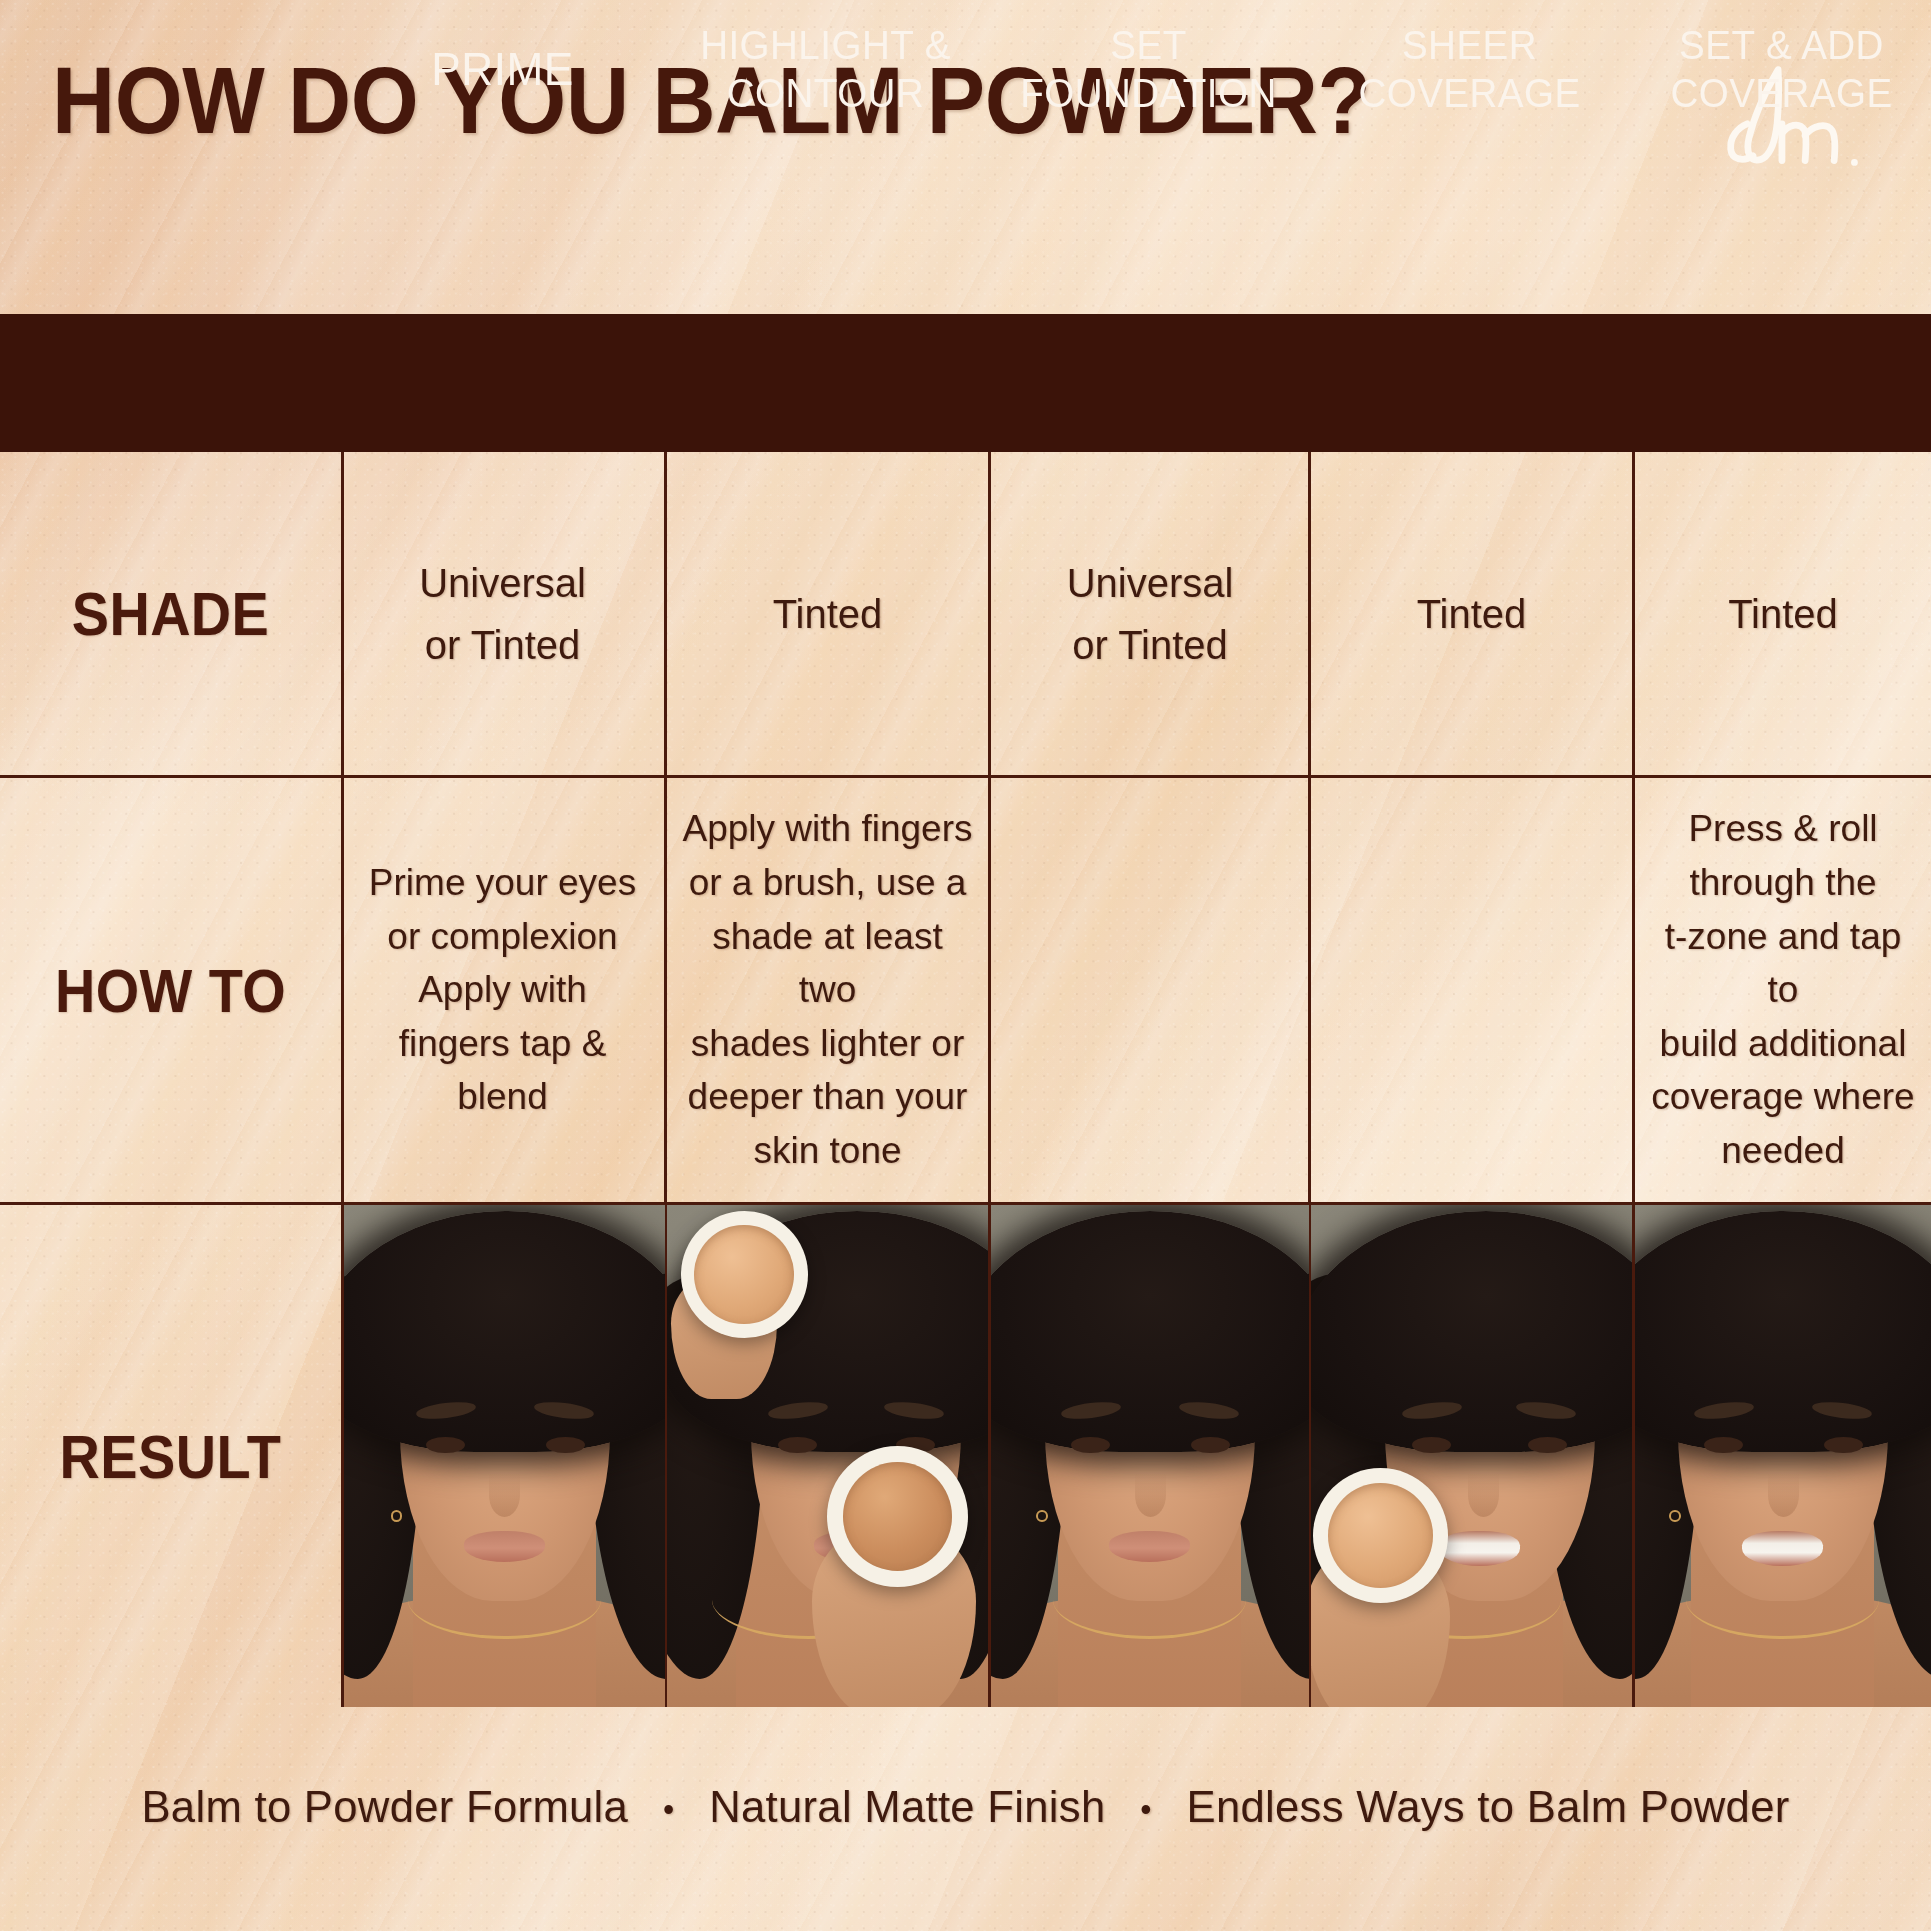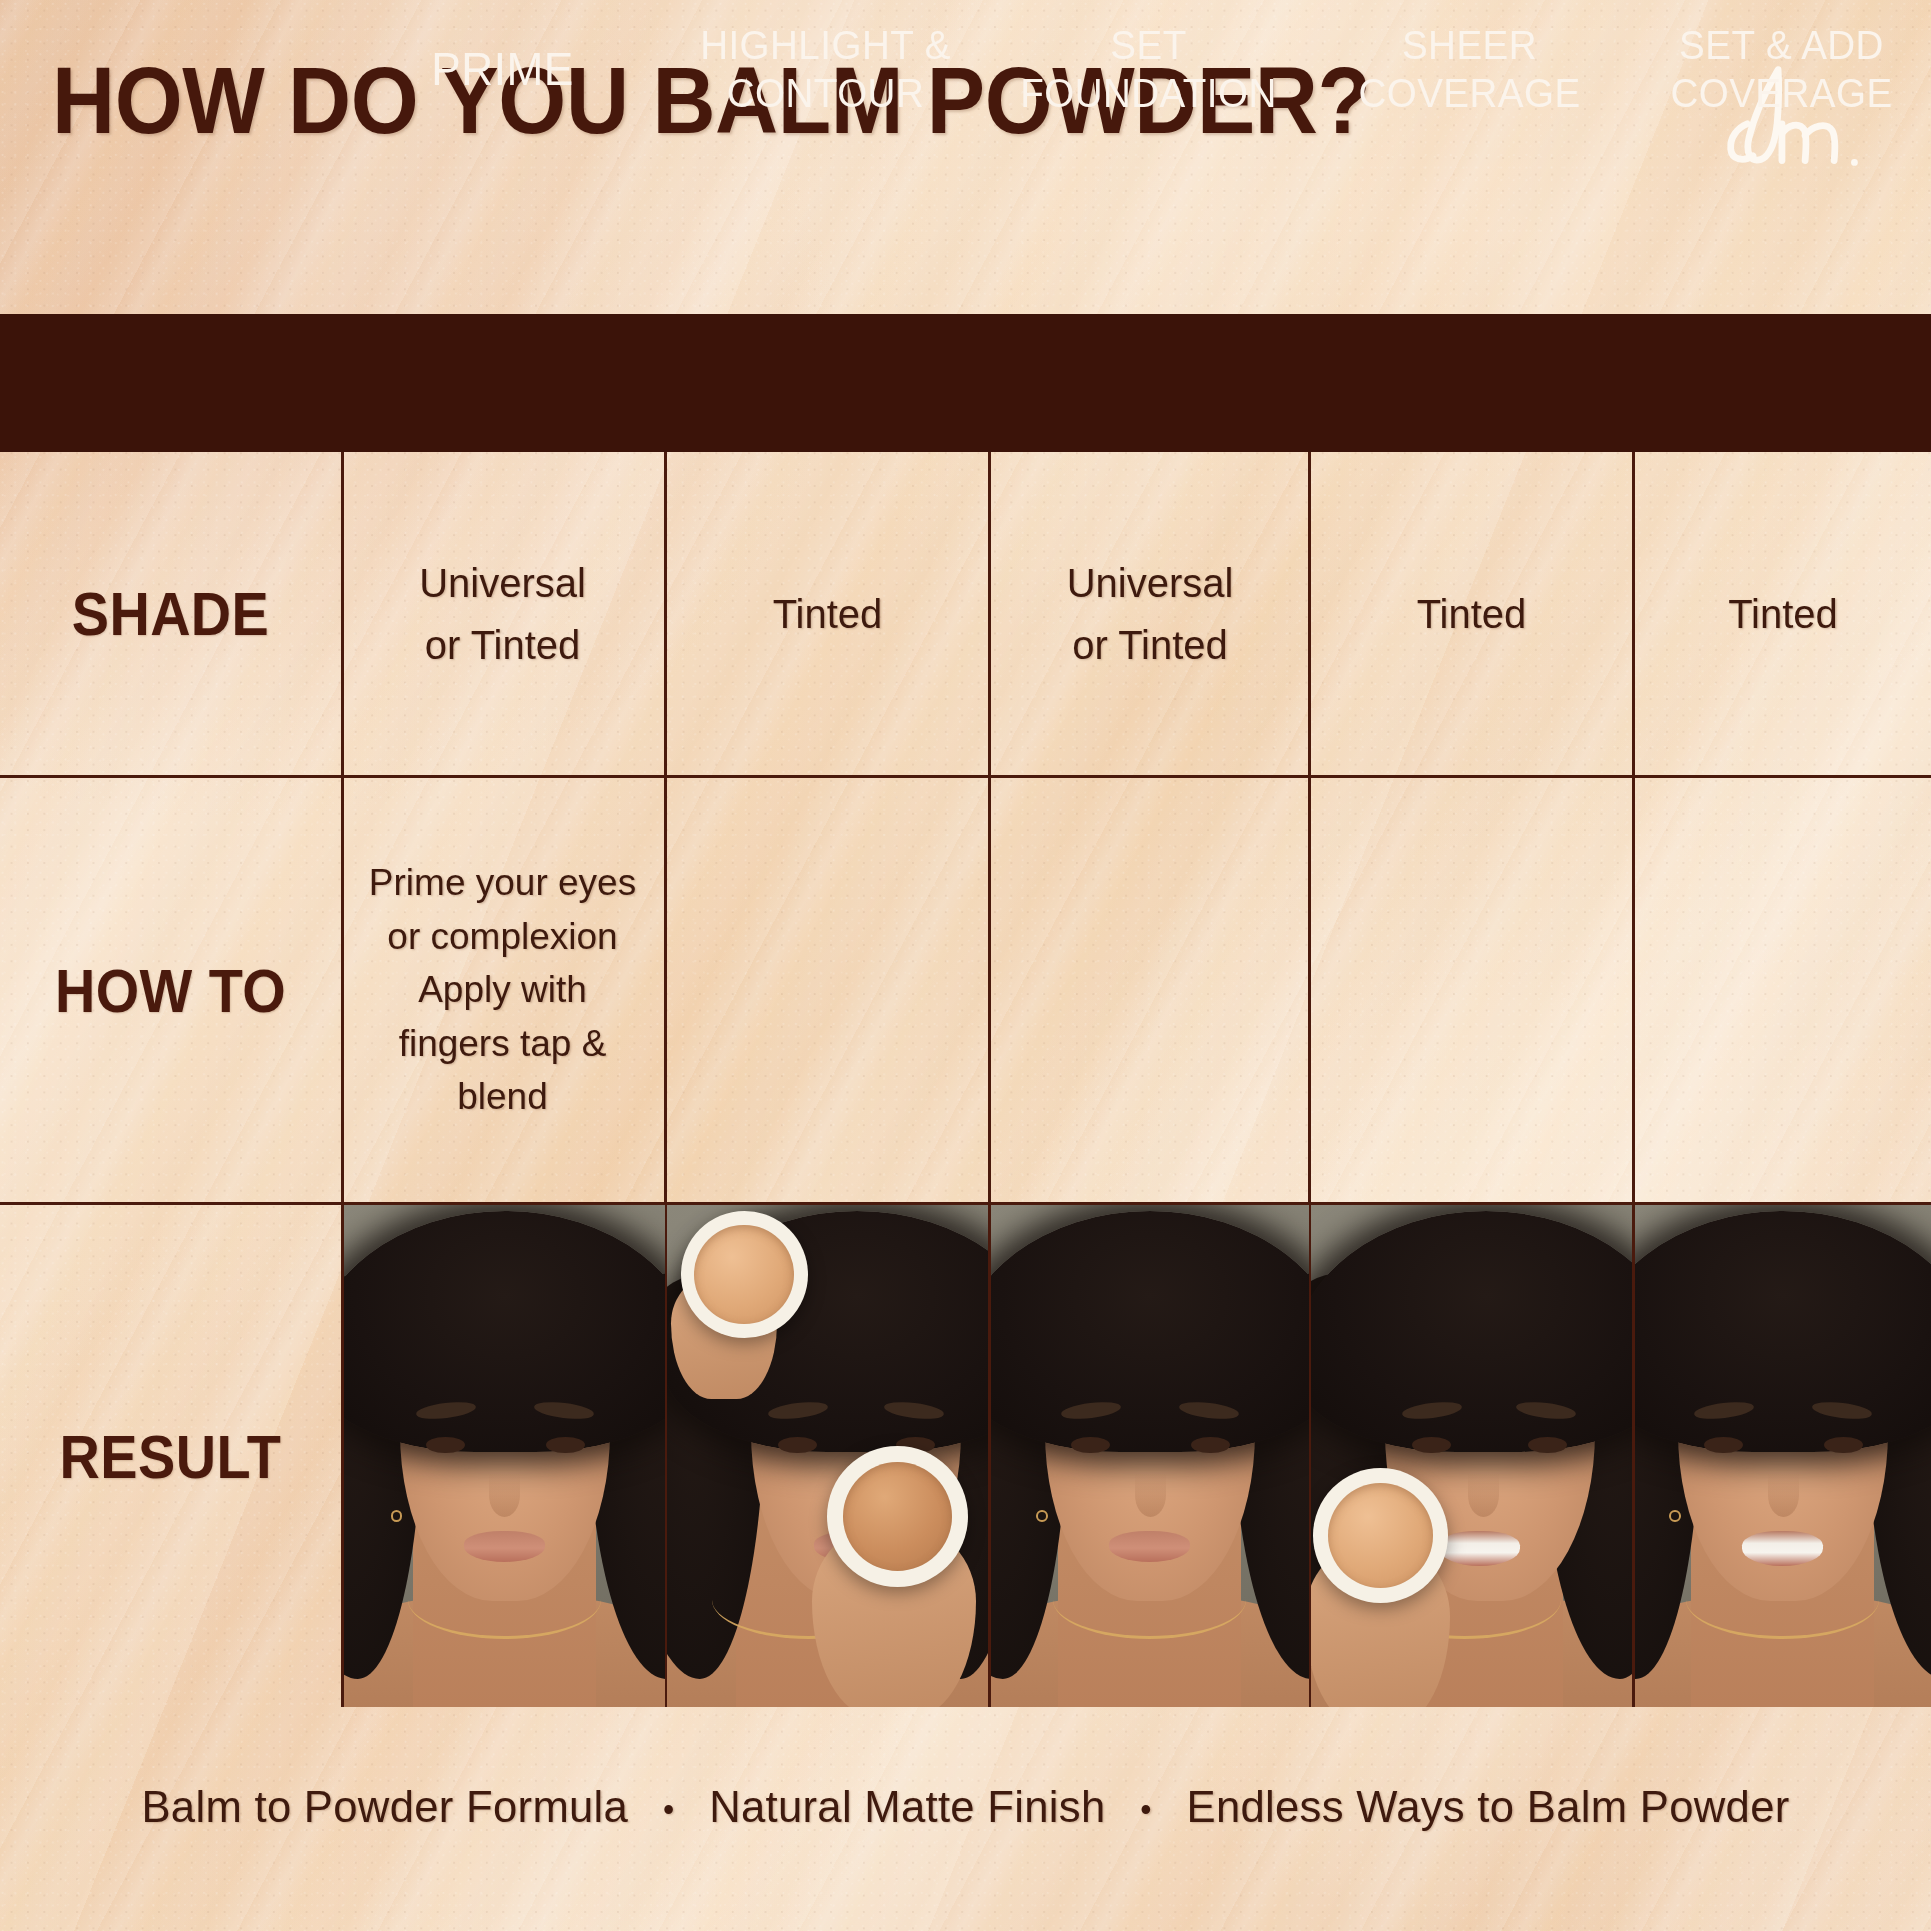--- a/index.html
+++ b/index.html
@@ -413,20 +413,36 @@
   </div>
 
   <div class="row-label" style="top:778px; height:424px;">HOW TO</div>
 
   <div class="cell howto" style="left:341px; top:778px; width:323px; height:424px;">
     <span style="white-space:pre-line;">Prime your eyes
 or complexion
 Apply with
 fingers tap &amp;
 blend</span>
+  </div>
+  <div class="cell howto" style="left:667px; top:778px; width:321px; height:424px;">
+    <span style="white-space:pre-line;">Apply with fingers
+or a brush, use a
+shade at least two
+shades lighter or
+deeper than your
+skin tone</span>
+  </div>
+  <div class="cell howto" style="left:1635px; top:778px; width:296px; height:424px;">
+    <span style="white-space:pre-line;">Press &amp; roll
+through the
+t-zone and tap to
+build additional
+coverage where
+needed</span>
   </div>
 
   <div class="row-label" style="top:1205px; height:502px;">RESULT</div>
 
   <div class="photo" style="left:344px; top:1205px; width:321px; height:502px;">
     <div class="backdrop"></div>
     <div class="shoulders"></div>
     <div class="neck"></div>
     <div class="hair-l"></div>
     <div class="hair-r"></div>

